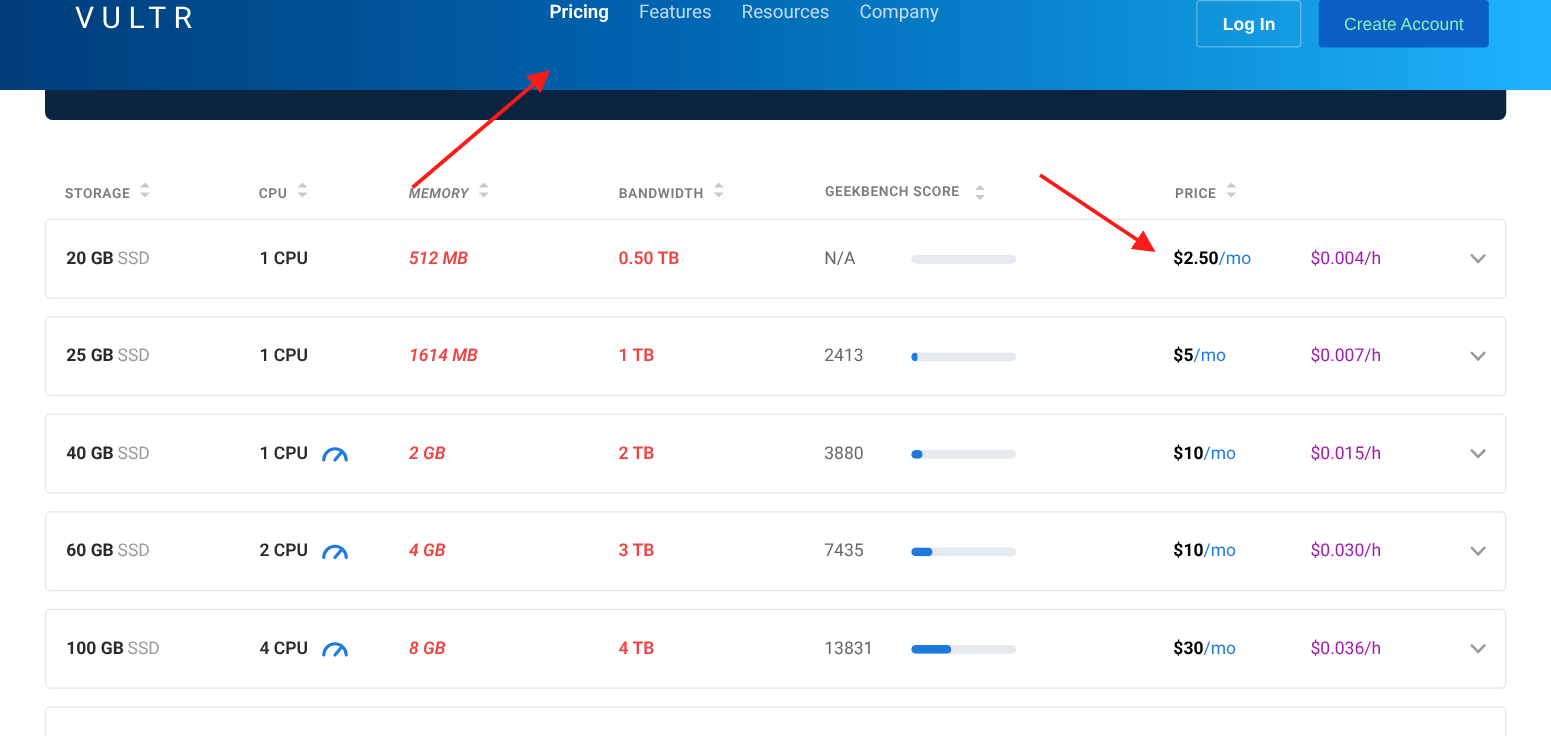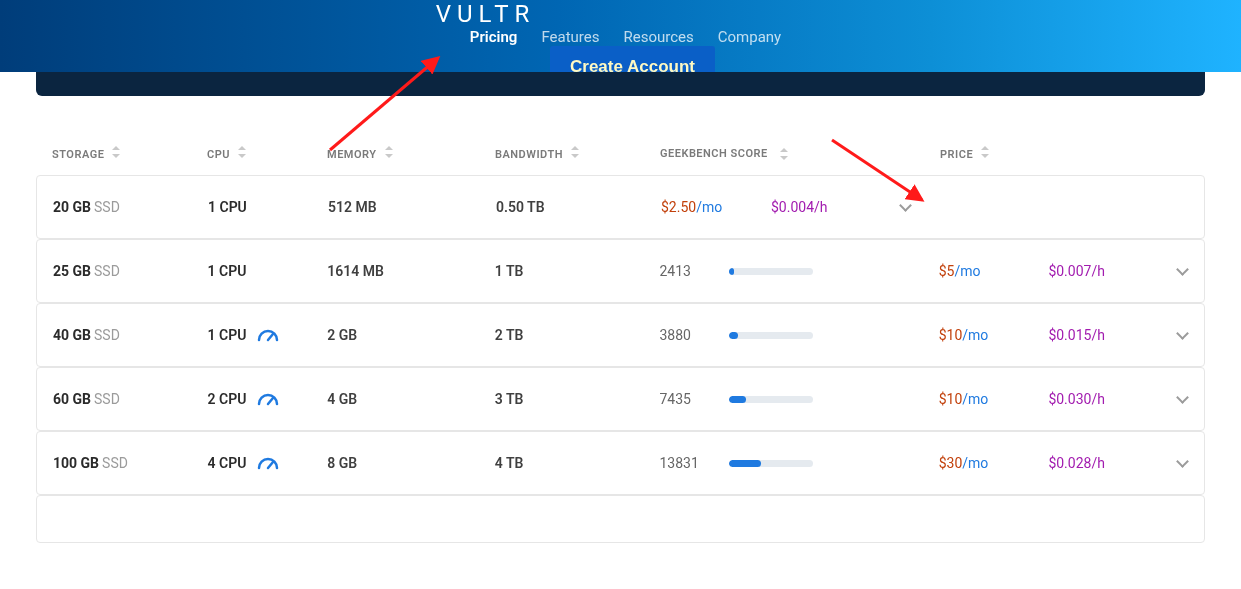--- a/index.html
+++ b/index.html
@@ -7,23 +7,22 @@
   font-family: -apple-system, BlinkMacSystemFont, "Segoe UI", Roboto, "Helvetica Neue", Arial, sans-serif;
   background: #fff;
   width: 1241px;
   font-size: 14px;
   color: #333;
 }
 .header {
   background: linear-gradient(90deg, #003d7a 0%, #0066b3 45%, #0d8fd6 75%, #1fb3ff 100%);
   height: 72px;
   display: flex;
-  align-items: center;
+  align-items: flex-start;
   padding: 0 50px 0 60px;
-  flex-direction: column;
 }
 .logo {
   color: #fff;
   font-size: 24px;
   letter-spacing: 6px;
   font-weight: 400;
   flex: 0 0 auto;
   margin-right: 280px;
 }
 .nav { display: flex; gap: 24px; align-items: center; }
@@ -39,26 +38,26 @@
   border: 1px solid rgba(255,255,255,0.35);
   background: transparent;
   padding: 10px 20px;
   font-weight: 700;
   font-size: 14px;
   border-radius: 3px;
   cursor: pointer;
   margin-left: 40px;
 }
 .btn-create {
-  color: #fef9c3;
+  color: #86efac;
   background: #0a5fc7;
   border: none;
   padding: 11px 20px;
-  font-weight: 700;
-  font-size: 17px;
+  font-weight: 400;
+  font-size: 14px;
   border-radius: 3px;
   cursor: pointer;
   margin-left: 14px;
 }
 .dark-bar {
   background: #0b2540;
   height: 24px;
   margin: 0 36px;
   border-radius: 0 0 6px 6px;
 }
@@ -66,21 +65,21 @@
 .thead {
   display: flex;
   padding: 14px 16px;
   font-size: 11px;
   color: #7a7a7a;
   letter-spacing: 0.5px;
   font-weight: 600;
 }
 .col-storage { width: 155px; }
 .col-cpu { width: 120px; }
-.col-memory { width: 168px; }
+.col-memory { width: 168px; font-style: italic; }
 .col-bandwidth { width: 165px; }
 .col-geek { width: 280px; display:flex; align-items:center; gap: 4px;}
 .col-geek-row { width: 280px; display:flex; align-items:center;}
 .col-price { width: 100px; }
 .col-price-row { width: 110px; text-align:left;}
 .col-hourly { width: 100px; }
 .col-expand { width: 40px; text-align:right; }
 .sort-icon {
   display: inline-block; width: 8px; height: 12px; position: relative; margin-left: 8px; opacity:0.35;
 }
@@ -88,39 +87,40 @@
   content:""; position:absolute; left:0; border-left:4px solid transparent; border-right:4px solid transparent;
 }
 .sort-icon::before { top:0; border-bottom:4px solid #666; }
 .sort-icon::after { bottom:0; border-top:4px solid #666; }
 .row {
   display: flex;
   align-items:center;
   border: 1px solid #e6e6e6;
   border-radius: 4px;
   padding: 23px 16px;
+  margin-bottom: 14px;
   background:#fff;
   cursor:pointer;
 }
 .storage-strong { font-weight:700; color:#2b2b2b; }
 .storage-ssd { color:#9b9b9b; font-weight:400; margin-left:3px;}
 .cpu-cell { display:flex; align-items:center; gap:10px; font-weight:600; color:#2b2b2b;}
 .gauge-icon {
   width: 24px; height: 14px; position:relative;
 }
 .gauge-icon svg { width: 24px; height: 18px; display:block; margin-top:-3px;}
-.mem-cell, .bw-cell { font-weight:600; color:#404040; }
+.mem-cell, .bw-cell { font-weight:600; color:#ef4444; }
 .geek-score { width: 70px; color:#666; }
 .geek-bar {
   width: 84px; height: 7px; background:#e5eaef; border-radius: 4px; position:relative; overflow:hidden;
 }
 .geek-bar-fill {
   position:absolute; left:0; top:0; bottom:0; background:#1f7ae0; border-radius:4px;
 }
-.price-amount { font-weight:400; color:#c2410c;text-align:right; }
+.price-amount { font-weight:700; color:#000000;text-align:right; }
 .price-mo { color:#1f7ae0; font-weight:400; }
 .hourly { color:#a21caf; }
 .chevron {
   width: 12px; height: 12px; display:inline-block; position:relative;
 }
 .chevron::before {
   content:""; position:absolute; width:7px; height:7px; border-right:2px solid #9b9b9b; border-bottom:2px solid #9b9b9b;
   transform: rotate(45deg); top:1px; left:2px;
 }
 .arrow-red {
@@ -134,20 +134,21 @@
 
 <div class="header">
   <div class="logo">VULTR</div>
   <div class="nav" id="nav-container">
       <div class="nav-item active">Pricing</div>
       <div class="nav-item">Features</div>
       <div class="nav-item">Resources</div>
       <div class="nav-item">Company</div>
     </div>
   <div class="nav-spacer"></div>
+  <button class="btn-login">Log In</button>
   <button class="btn-create">Create Account</button>
 </div>
 
 <div class="content-area">
 <div class="dark-bar"></div>
 
 <svg class="arrow-red" style="left:320px; top:-22px;" width="140" height="110">
   <defs>
         <marker id="ah1" markerWidth="6" markerHeight="6" refX="5" refY="3" orient="auto">
           <path d="M0,0 L6,3 L0,6 Z" fill="#ff1a1a"></path>
@@ -180,20 +181,26 @@
     <div class="col-expand"></div>
   </div>
   <div id="rows-container">
         <div class="row">
           <div class="col-storage"><span class="storage-strong">20 GB</span><span class="storage-ssd">SSD</span></div>
           <div class="col-cpu cpu-cell">
             <span>1 CPU</span>
           </div>
           <div class="col-memory mem-cell">512 MB</div>
           <div class="col-bandwidth bw-cell">0.50 TB</div>
+          <div class="col-geek-row">
+            <span class="geek-score">N/A</span>
+            <span class="geek-bar">
+              <span class="geek-bar-fill" style="width:0%"></span>
+            </span>
+          </div>
           <div class="col-price-row"><span class="price-amount">$2.50</span><span class="price-mo">/mo</span></div>
           <div class="col-hourly hourly">$0.004/h</div>
           <div class="col-expand"><span class="chevron"></span></div>
         </div>
         <div class="row">
           <div class="col-storage"><span class="storage-strong">25 GB</span><span class="storage-ssd">SSD</span></div>
           <div class="col-cpu cpu-cell">
             <span>1 CPU</span>
           </div>
           <div class="col-memory mem-cell">1614 MB</div>
@@ -267,19 +274,19 @@
           </div>
           <div class="col-memory mem-cell">8 GB</div>
           <div class="col-bandwidth bw-cell">4 TB</div>
           <div class="col-geek-row">
             <span class="geek-score">13831</span>
             <span class="geek-bar">
               <span class="geek-bar-fill" style="width:38%"></span>
             </span>
           </div>
           <div class="col-price-row"><span class="price-amount">$30</span><span class="price-mo">/mo</span></div>
-          <div class="col-hourly hourly">$0.028/h</div>
+          <div class="col-hourly hourly">$0.036/h</div>
           <div class="col-expand"><span class="chevron"></span></div>
         </div>
         <div class="row"></div>
       </div>
 </div>
 </div>
 
 </body></html>

